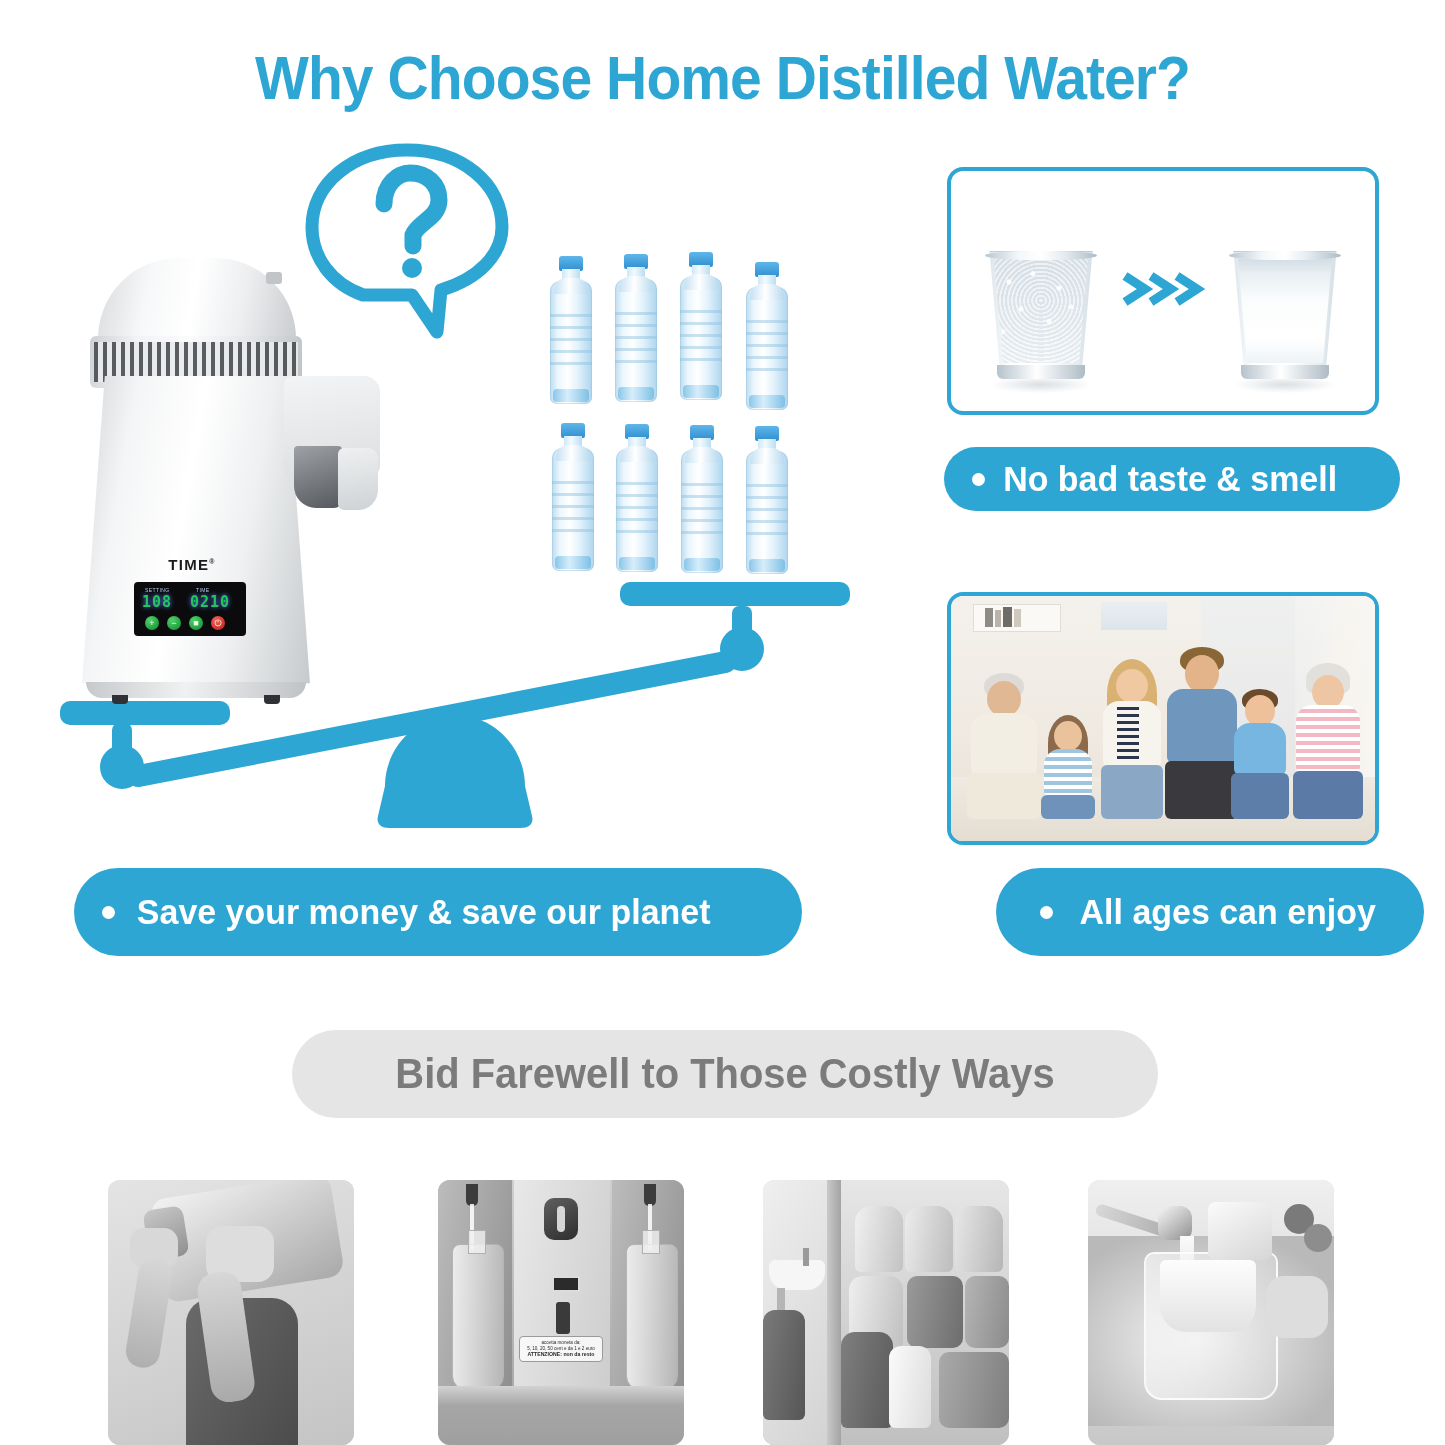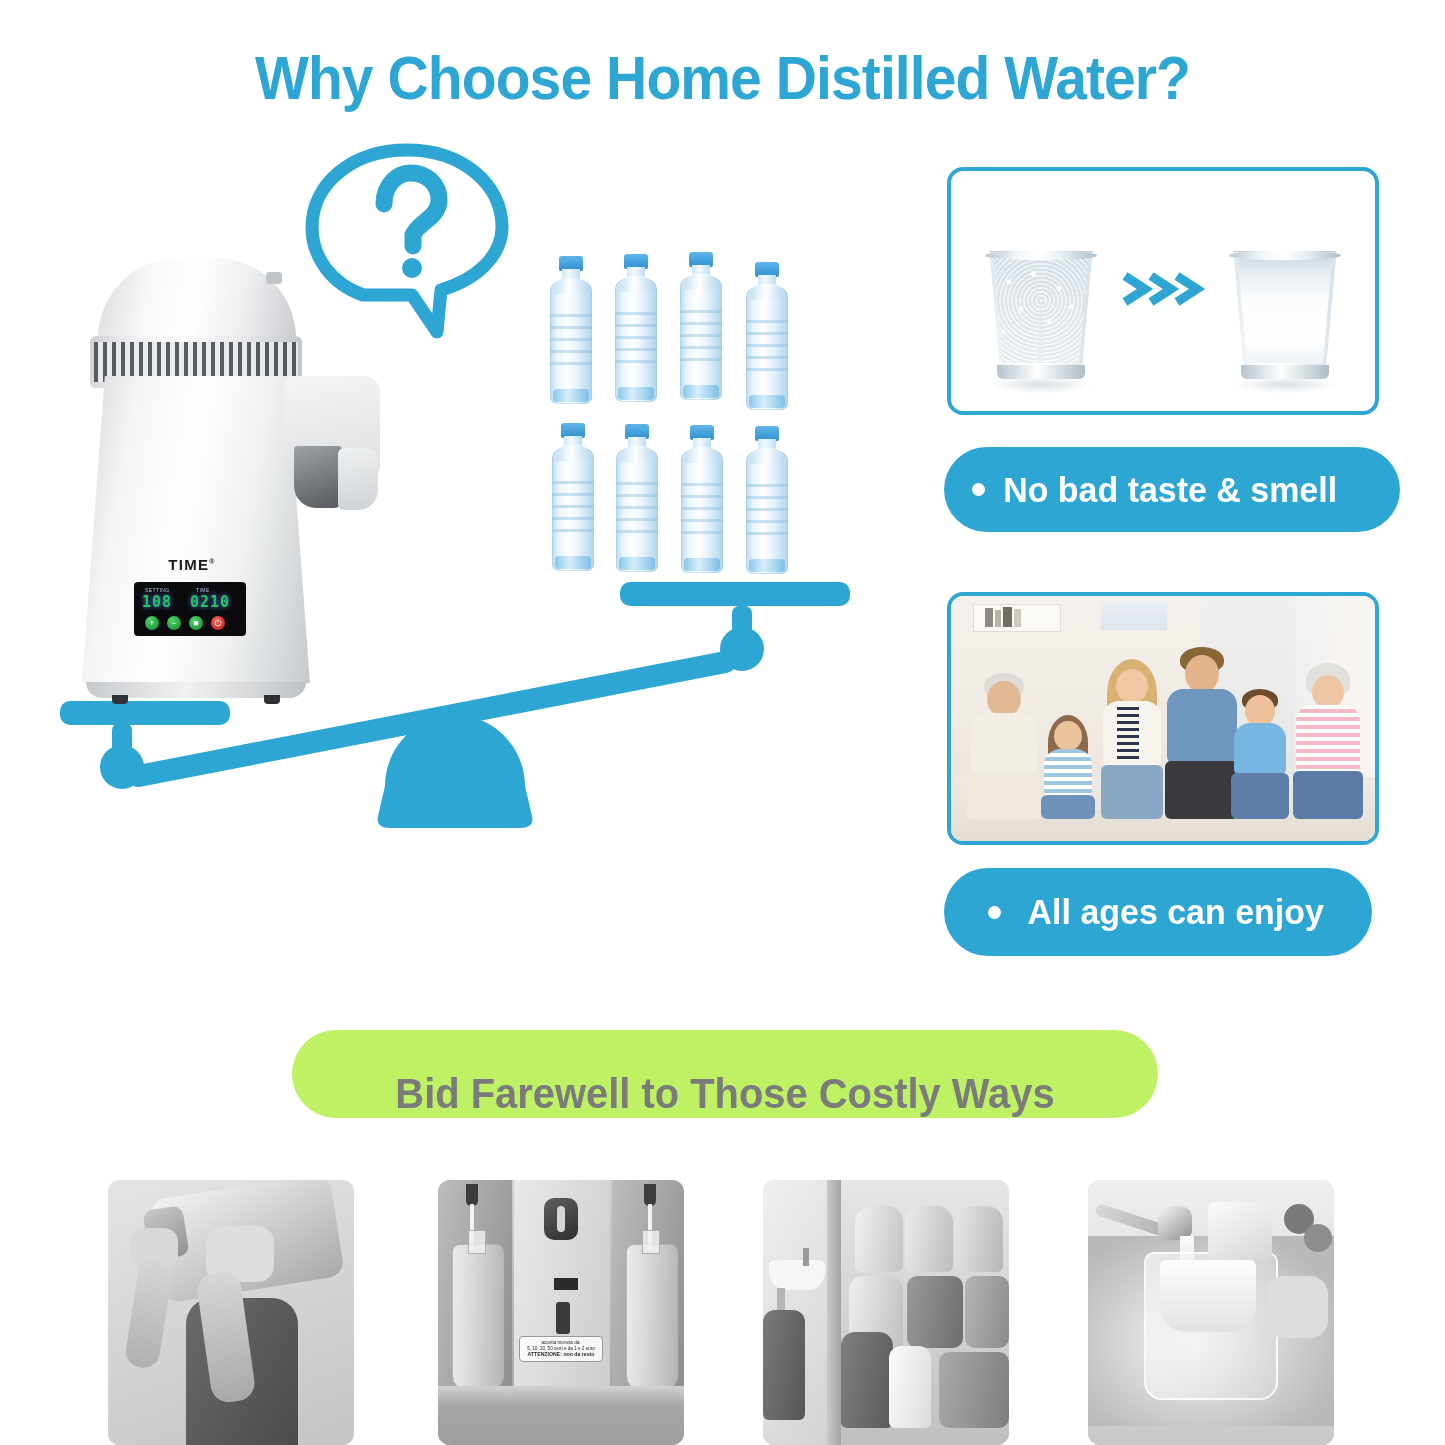--- a/index.html
+++ b/index.html
@@ -124,23 +124,23 @@
 
   
   .pill{
     position:absolute;background:#2EA6D4;border-radius:999px;
     display:flex;align-items:center;color:#ffffff;font-weight:bold;
   }
   .pill .dot{
     display:inline-block;width:13px;height:13px;border-radius:50%;
     background:#ffffff;margin-right:13px;flex:0 0 auto;
   }
-  .pill-1{left:944px;top:447px;width:428px;height:85px;padding-left:28px;font-size:35px;}
+  .pill-1{left:944px;top:447px;width:428px;height:64px;padding-left:28px;font-size:35px;}
   .pill-2{left:74px;top:868px;width:700px;height:88px;padding-left:28px;font-size:35px;}
-  .pill-3{left:944px;top:868px;width:428px;height:88px;padding-left:28px;font-size:35px;}
+  .pill-3{left:996px;top:868px;width:428px;height:88px;padding-left:28px;font-size:35px;}
   .pill-3 .inner{display:flex;align-items:center;margin:0 auto;}
   .pill-3 .dot{margin-right:22px;}
   .pill span.txt{transform:scaleX(0.97);display:inline-block;white-space:nowrap;}
 
   
   .frame{
     position:absolute;border:4px solid #2EA6D4;border-radius:16px;
     overflow:hidden;background:#ffffff;
   }
   .frame-glass{left:947px;top:167px;width:424px;height:240px;}
@@ -195,22 +195,22 @@
     background:linear-gradient(180deg,#efeae2,#e4ddd2);}
   .person{position:absolute;bottom:22px;}
   .person .head{position:absolute;left:50%;transform:translateX(-50%);border-radius:50%;}
   .person .hair{position:absolute;left:50%;transform:translateX(-50%);border-radius:50% 50% 42% 42%;}
   .person .torso{position:absolute;left:50%;transform:translateX(-50%);border-radius:16px 16px 6px 6px;}
   .person .legs{position:absolute;left:50%;transform:translateX(-50%);border-radius:6px;}
 
   
   .gray-banner{
     position:absolute;left:292px;top:1030px;width:866px;height:88px;
-    background:#bef264;border-radius:999px;
-    display:flex;align-items:flex-end;justify-content:center;
+    background:#e5e5e5;border-radius:999px;
+    display:flex;align-items:center;justify-content:center;
     color:#7b7b7b;font-size:42px;font-weight:bold;
   }
   .gray-banner span{transform:scaleX(0.95);display:inline-block;}
 
   
   .photo{
     position:absolute;top:1180px;width:246px;height:265px;
     border-radius:12px;overflow:hidden;
     background:linear-gradient(150deg,#d9d9d9,#bdbdbd);
     filter:grayscale(1);
@@ -486,20 +486,24 @@
 
       <div class="person" style="left:340px;width:74px;height:156px;">
         <div class="hair" style="top:0px;width:44px;height:32px;background:#e2e0dc;border-radius:50% 50% 30% 30%;"></div>
         <div class="head" style="top:12px;width:32px;height:34px;background:#eec6a4;"></div>
         <div class="torso" style="top:42px;width:64px;height:68px;background:repeating-linear-gradient(0deg,#ffffff 0 4px,#f2b9c4 4px 8px);"></div>
         <div class="legs" style="top:108px;width:70px;height:48px;background:#5b7ba6;"></div>
       </div>
     </div>
   </div>
 
+  <div class="pill pill-2">
+    <span class="dot"></span>
+    <span class="txt">Save your money &amp; save our planet</span>
+  </div>
 
   <div class="pill pill-3" style="padding-left:0;">
     <span class="inner">
       <span class="dot"></span>
       <span class="txt">All ages can enjoy</span>
     </span>
   </div>
 
   <div class="gray-banner">
     <span>Bid Farewell to Those Costly Ways</span>

